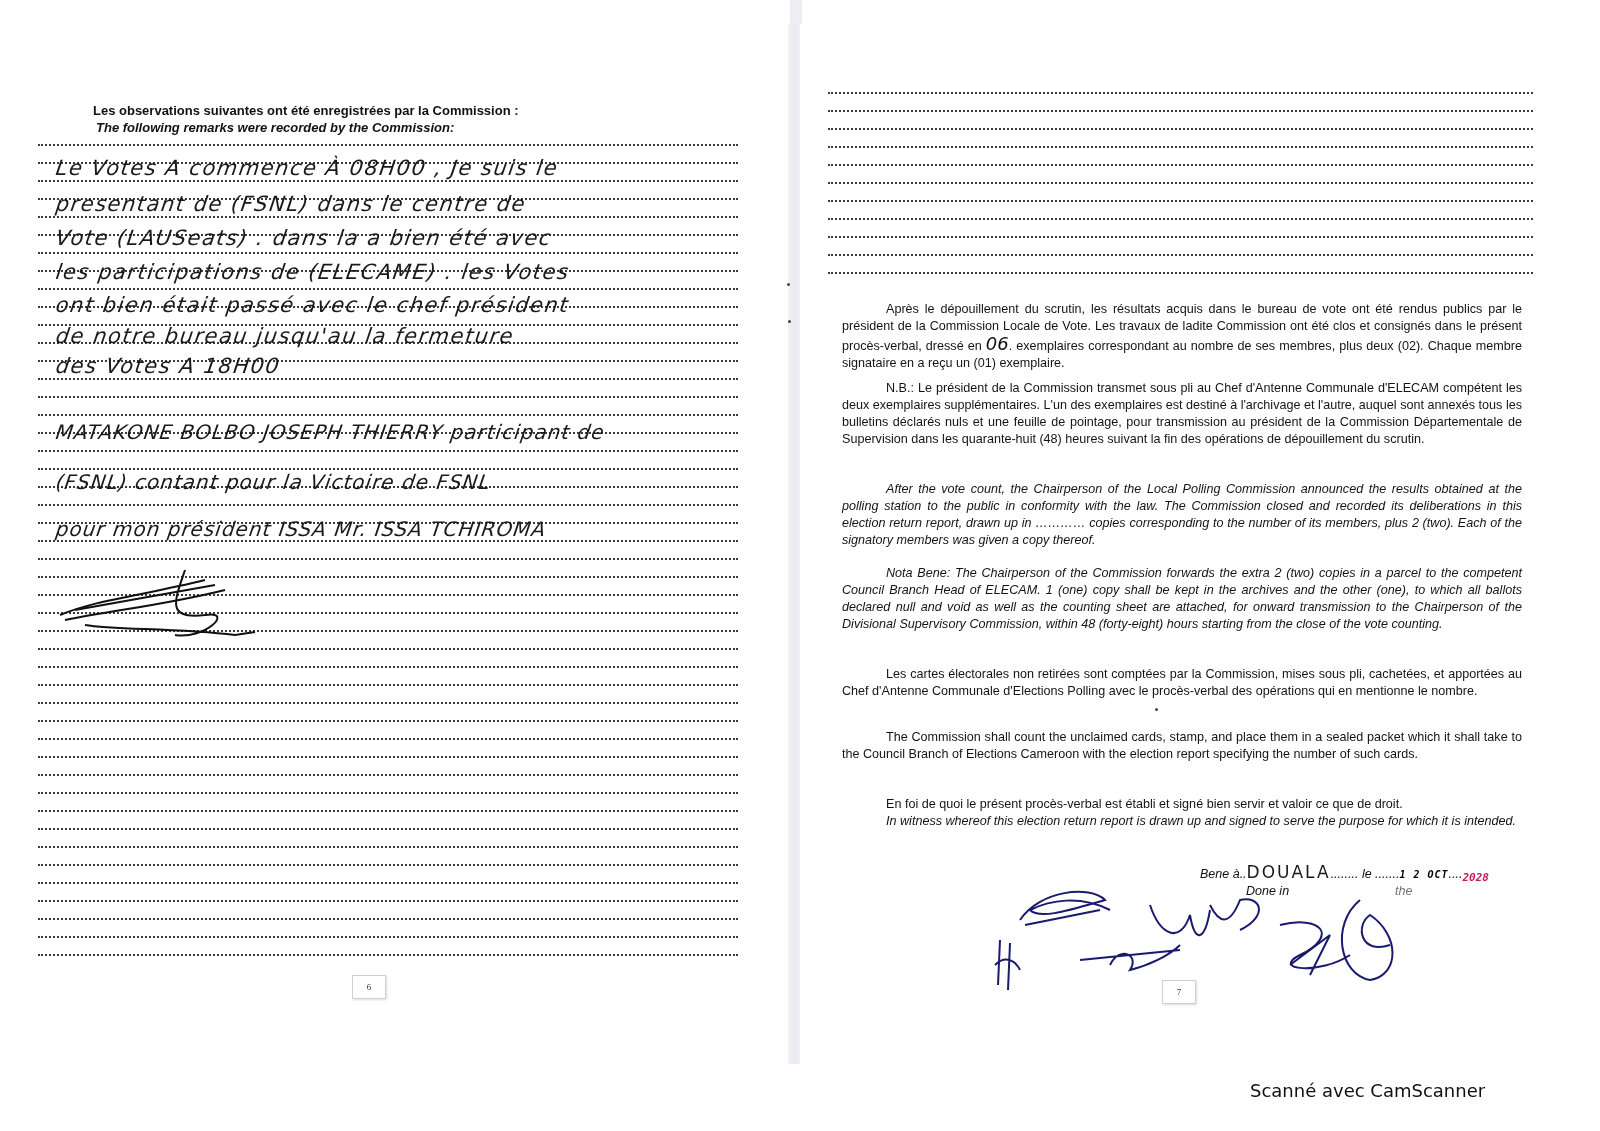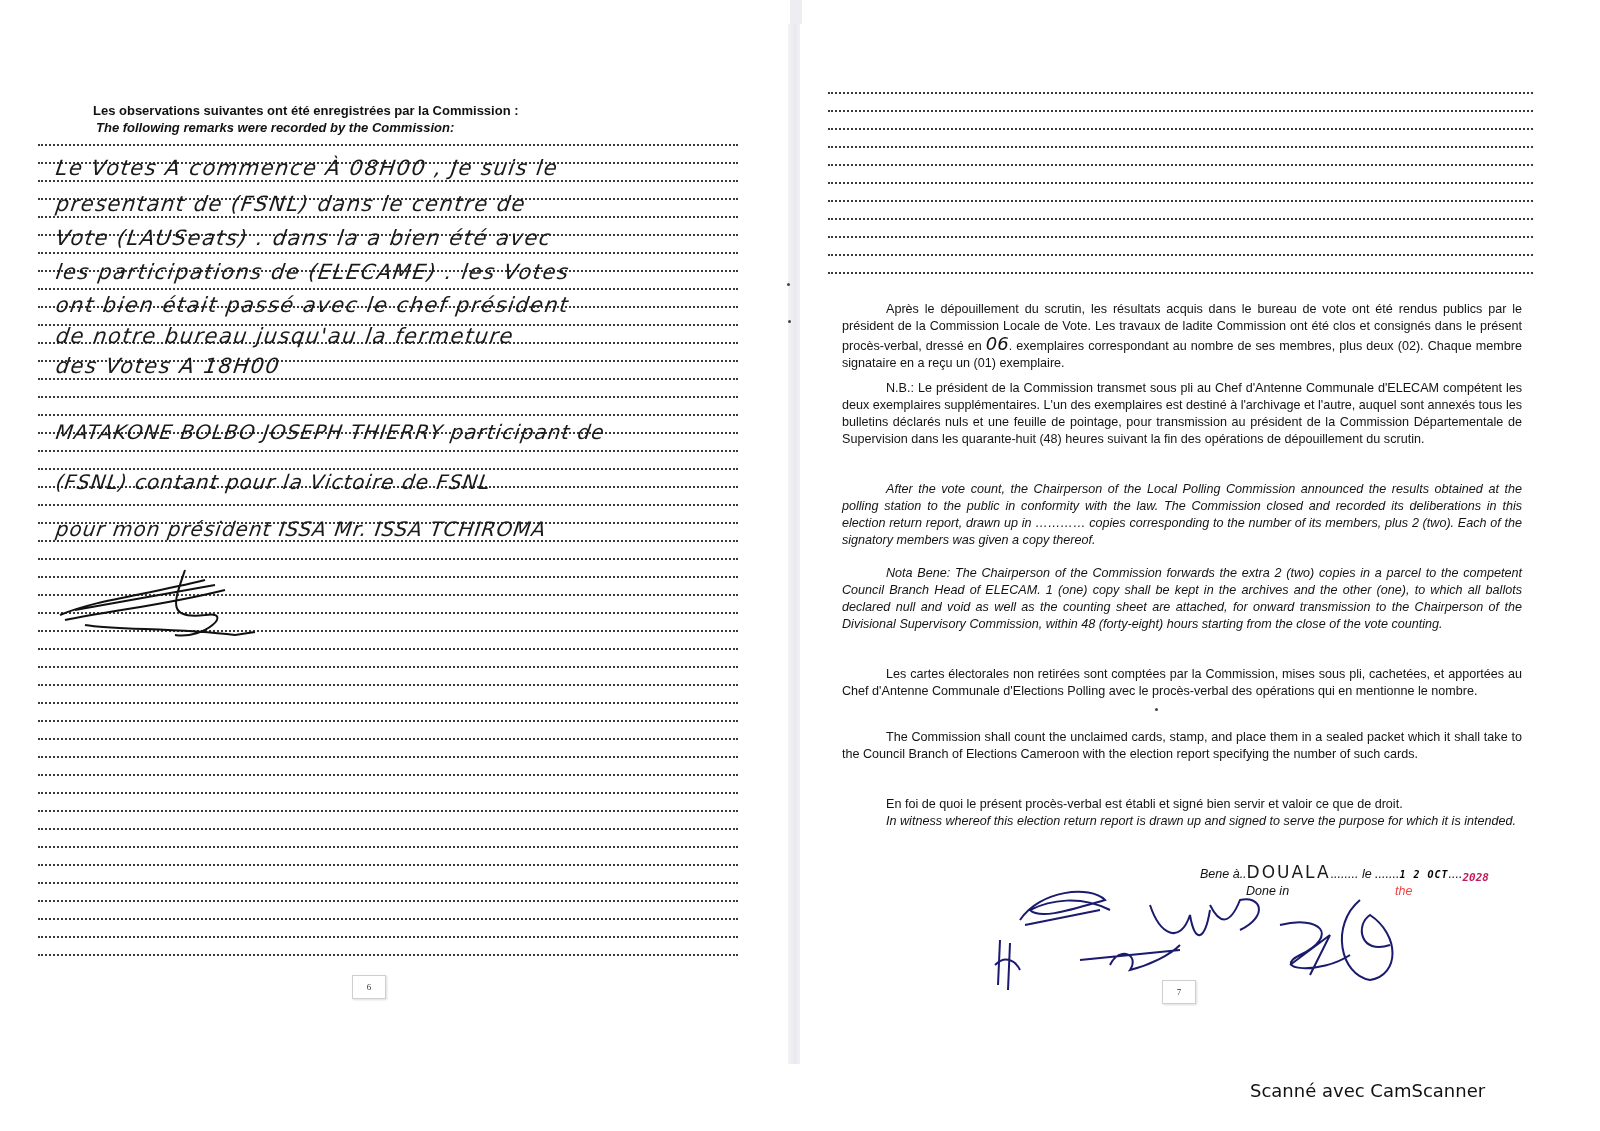--- a/index.html
+++ b/index.html
@@ -88,21 +88,21 @@
   .fait .year {
     font-family: "DejaVu Sans Mono", monospace; font-weight: bold; font-size: 11px; color: #c2185b;
     position: relative; top: 3px;
   }
   .done-in {
     position: absolute; left: 1222px; top: 884px;
     font-family: "Liberation Sans", sans-serif; font-style: italic; font-size: 12.5px; color: #111; margin-left: 24px;
   }
   .the-lbl {
     position: absolute; left: 1395px; top: 884px;
-    font-family: "Liberation Sans", sans-serif; font-style: italic; font-size: 12.5px; color: #ef4444;
+    font-family: "Liberation Sans", sans-serif; font-style: italic; font-size: 12.5px; color: #737373;
   }
   .scanner {
     position: absolute; left: 1250px; top: 1080px;
     font-family: "DejaVu Sans", sans-serif; font-size: 18px; color: #111;
   }
   svg.sig { position: absolute; overflow: visible; }
   .speck { position: absolute; width: 3px; height: 3px; background: #444; border-radius: 50%; }
 </style>
 </head>
 <body>

